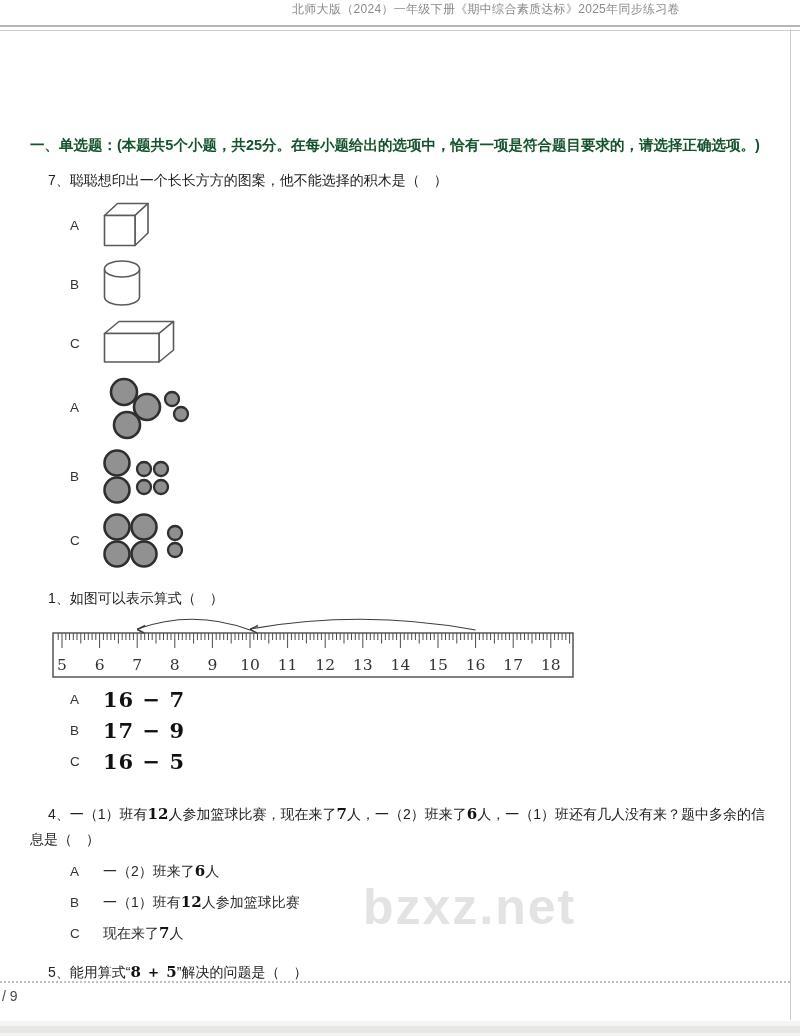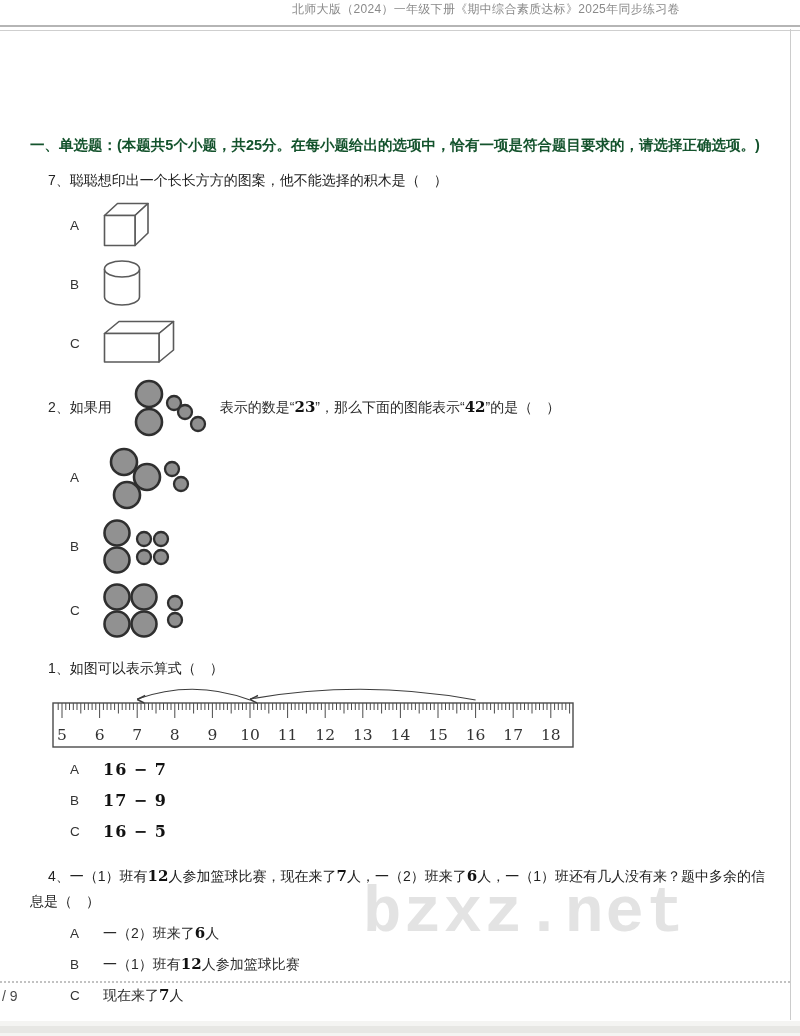--- a/index.html
+++ b/index.html
@@ -42,32 +42,32 @@
   }
   .q2-row{margin-top:8px;}
   .num{
     font-family:"DejaVu Serif","Liberation Serif",serif;
     font-weight:bold;font-size:15px;color:#111;
   }
   .ruler-wrap{margin:2px 0 0 22px;}
   .q3-row{margin-top:5px;height:26px;}
   .expr{
     font-family:"DejaVu Serif","Liberation Serif",serif;
-    font-weight:bold;font-size:16px;color:#111;letter-spacing:1px;
+    font-weight:bold;font-size:21px;color:#111;letter-spacing:1px;
   }
   .q4-opt{margin-top:11px;display:flex;align-items:baseline;gap:18px;height:20px;}
   .shape-svg polygon,.shape-svg path,.shape-svg ellipse{
     fill:#ffffff;stroke:#5a5a5a;stroke-width:1.6;stroke-linejoin:round;
   }
   .circ-big{fill:#919191;stroke:#2f2f2f;stroke-width:2.6;}
   .circ-small{fill:#8f8f8f;stroke:#2f2f2f;stroke-width:2.3;}
   .watermark{
     position:absolute;top:878px;left:363px;
-    font-size:64px;font-weight:bold;color:#e3e3e3;letter-spacing:2px;
-    font-family:Liberation Mono, monospace;
+    font-size:50px;font-weight:bold;color:#e3e3e3;letter-spacing:2px;
+    font-family:Liberation Sans, sans-serif;
   }
   .dotted-line{
     position:absolute;top:981px;left:0;width:790px;
     border-top:2px dotted #c2c2c2;
   }
   .page-footer{
     position:absolute;top:988px;left:2px;font-size:14px;color:#4a4a4a;
   }
   .bottom-strip{
     position:absolute;top:1021px;left:0;width:800px;height:15px;background:#f4f4f2;
@@ -107,33 +107,20 @@
     <div class="opt-row q1-row-c">
       <span class="opt-label">C</span>
       <span><svg class="shape-svg" width="72" height="44" viewBox="0 0 72 44">
             <polygon points="1.5,13.5 16,1.5 70.5,1.5 56,13.5"></polygon>
             <polygon points="56,13.5 70.5,1.5 70.5,30 56,42"></polygon>
             <polygon points="1.5,13.5 56,13.5 56,42 1.5,42"></polygon>
           </svg></span>
     </div>
   </div>
 
-  <div class="q2-line">
-    <span>2、如果用</span>
-    <span>
-        <svg width="92" height="58" viewBox="0 0 92 58" style="display:block">
-          <circle class="circ-big" cx="29" cy="15" r="13"></circle>
-          <circle class="circ-big" cx="29" cy="43" r="13"></circle>
-          <circle class="circ-small" cx="54" cy="24" r="7"></circle>
-          <circle class="circ-small" cx="65" cy="33" r="7"></circle>
-          <circle class="circ-small" cx="78" cy="45" r="7"></circle>
-        </svg>
-      </span>
-    <span>表示的数是“<span class="num">23</span>”，那么下面的图能表示“<span class="num">42</span>”的是（　）</span>
-  </div>
   <div class="opt-col">
     <div class="opt-row q2-row">
       <span class="opt-label">A</span>
       <span>
           <svg width="90" height="66" viewBox="0 0 90 66" style="display:block">
             <circle class="circ-big" cx="21" cy="17" r="13"></circle>
             <circle class="circ-big" cx="44" cy="32" r="13"></circle>
             <circle class="circ-big" cx="24" cy="50" r="13"></circle>
             <circle class="circ-small" cx="69" cy="24" r="7"></circle>
             <circle class="circ-small" cx="78" cy="39" r="7"></circle>
@@ -335,21 +322,21 @@
     <div class="opt-row q3-row">
       <span class="opt-label">B</span>
       <span class="expr">17 − 9</span>
     </div>
     <div class="opt-row q3-row">
       <span class="opt-label">C</span>
       <span class="expr">16 − 5</span>
     </div>
   </div>
 
-  <div class="q-text" style="margin-top:18px;line-height:1.75">4、一（1）班有<span class="num">12</span>人参加篮球比赛，现在来了<span class="num">7</span>人，一（2）班来了<span class="num">6</span>人，一（1）班还有几人没有来？题中多余的信息是（　）</div>
+  <div class="q-text" style="margin-top:26px;line-height:1.75">4、一（1）班有<span class="num">12</span>人参加篮球比赛，现在来了<span class="num">7</span>人，一（2）班来了<span class="num">6</span>人，一（1）班还有几人没有来？题中多余的信息是（　）</div>
   <div class="opt-col">
     <div class="q4-opt">
       <span class="opt-label">A</span>
       <span>一（2）班来了<span class="num">6</span>人</span>
     </div>
     <div class="q4-opt">
       <span class="opt-label">B</span>
       <span>一（1）班有<span class="num">12</span>人参加篮球比赛</span>
     </div>
     <div class="q4-opt">

